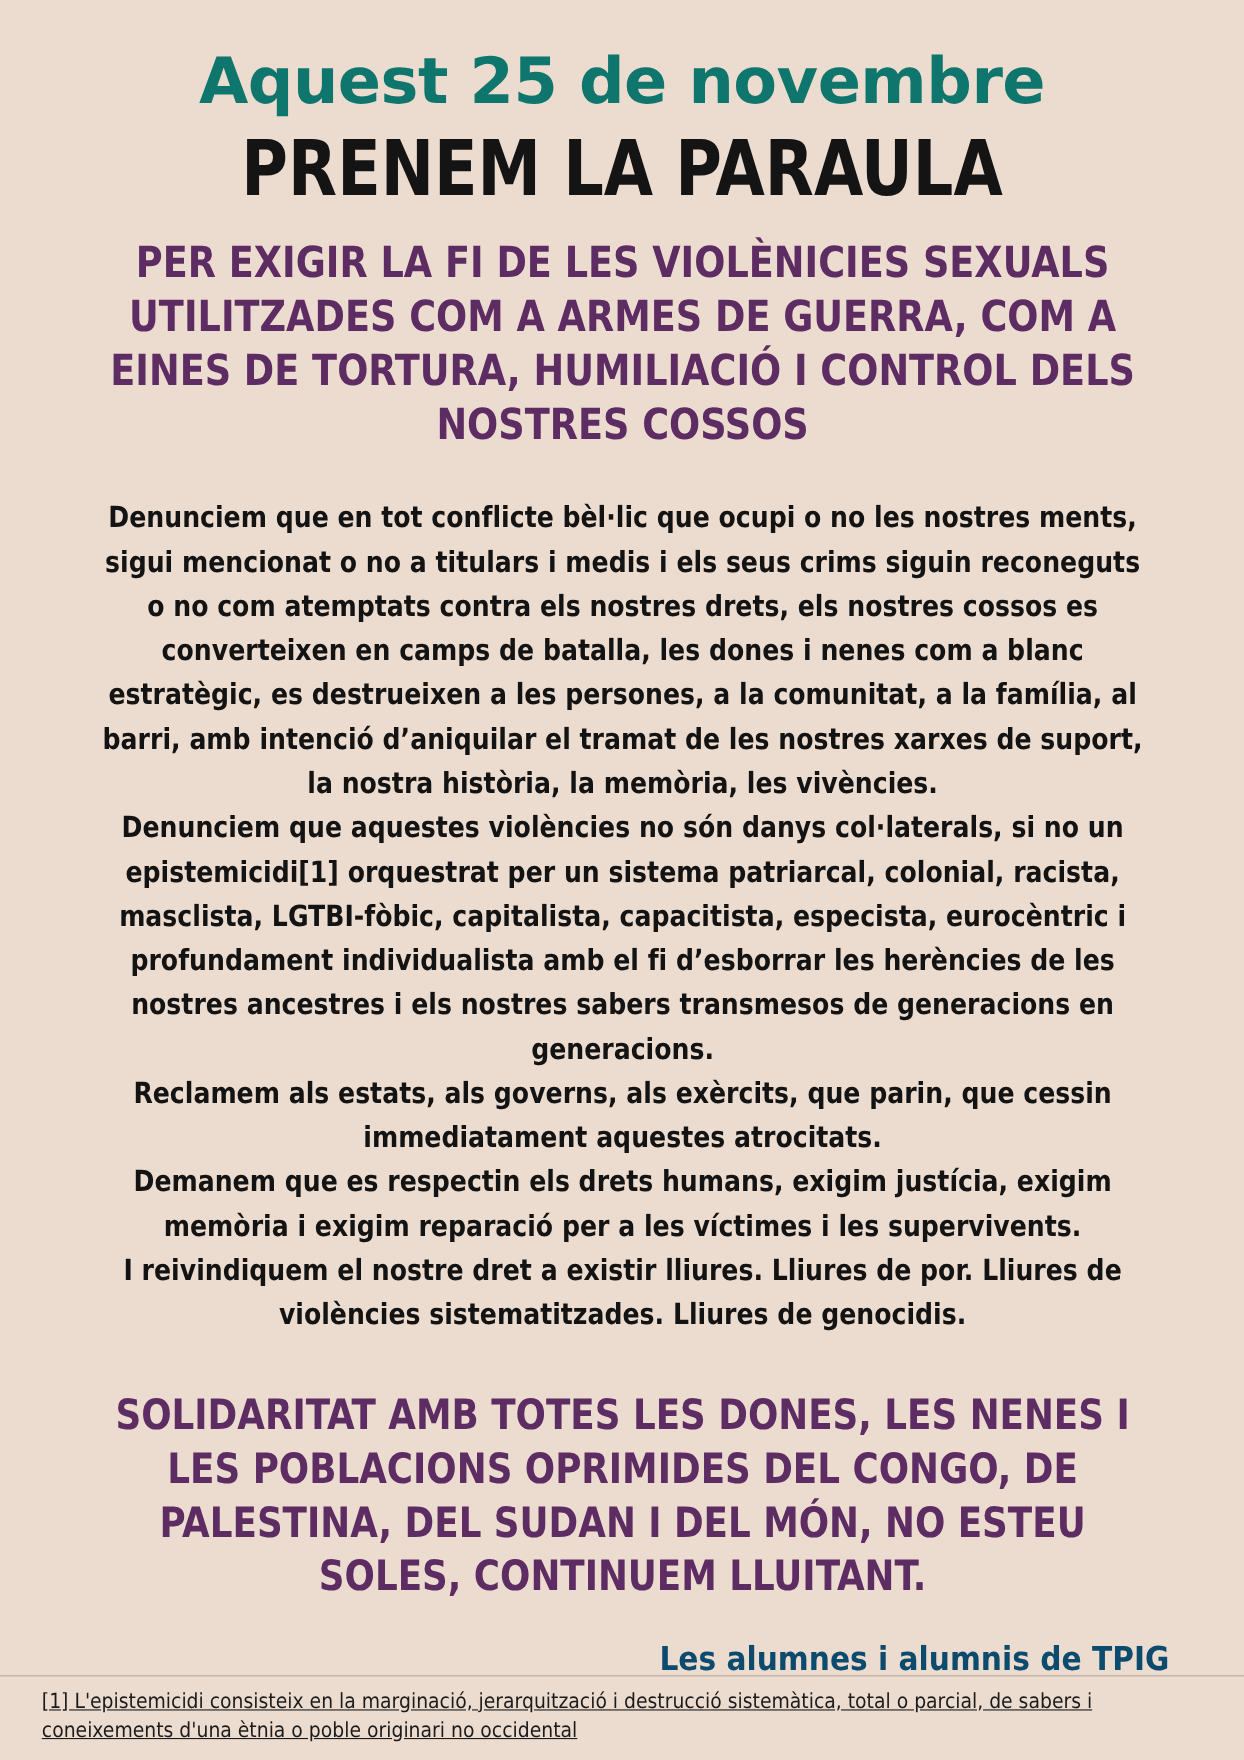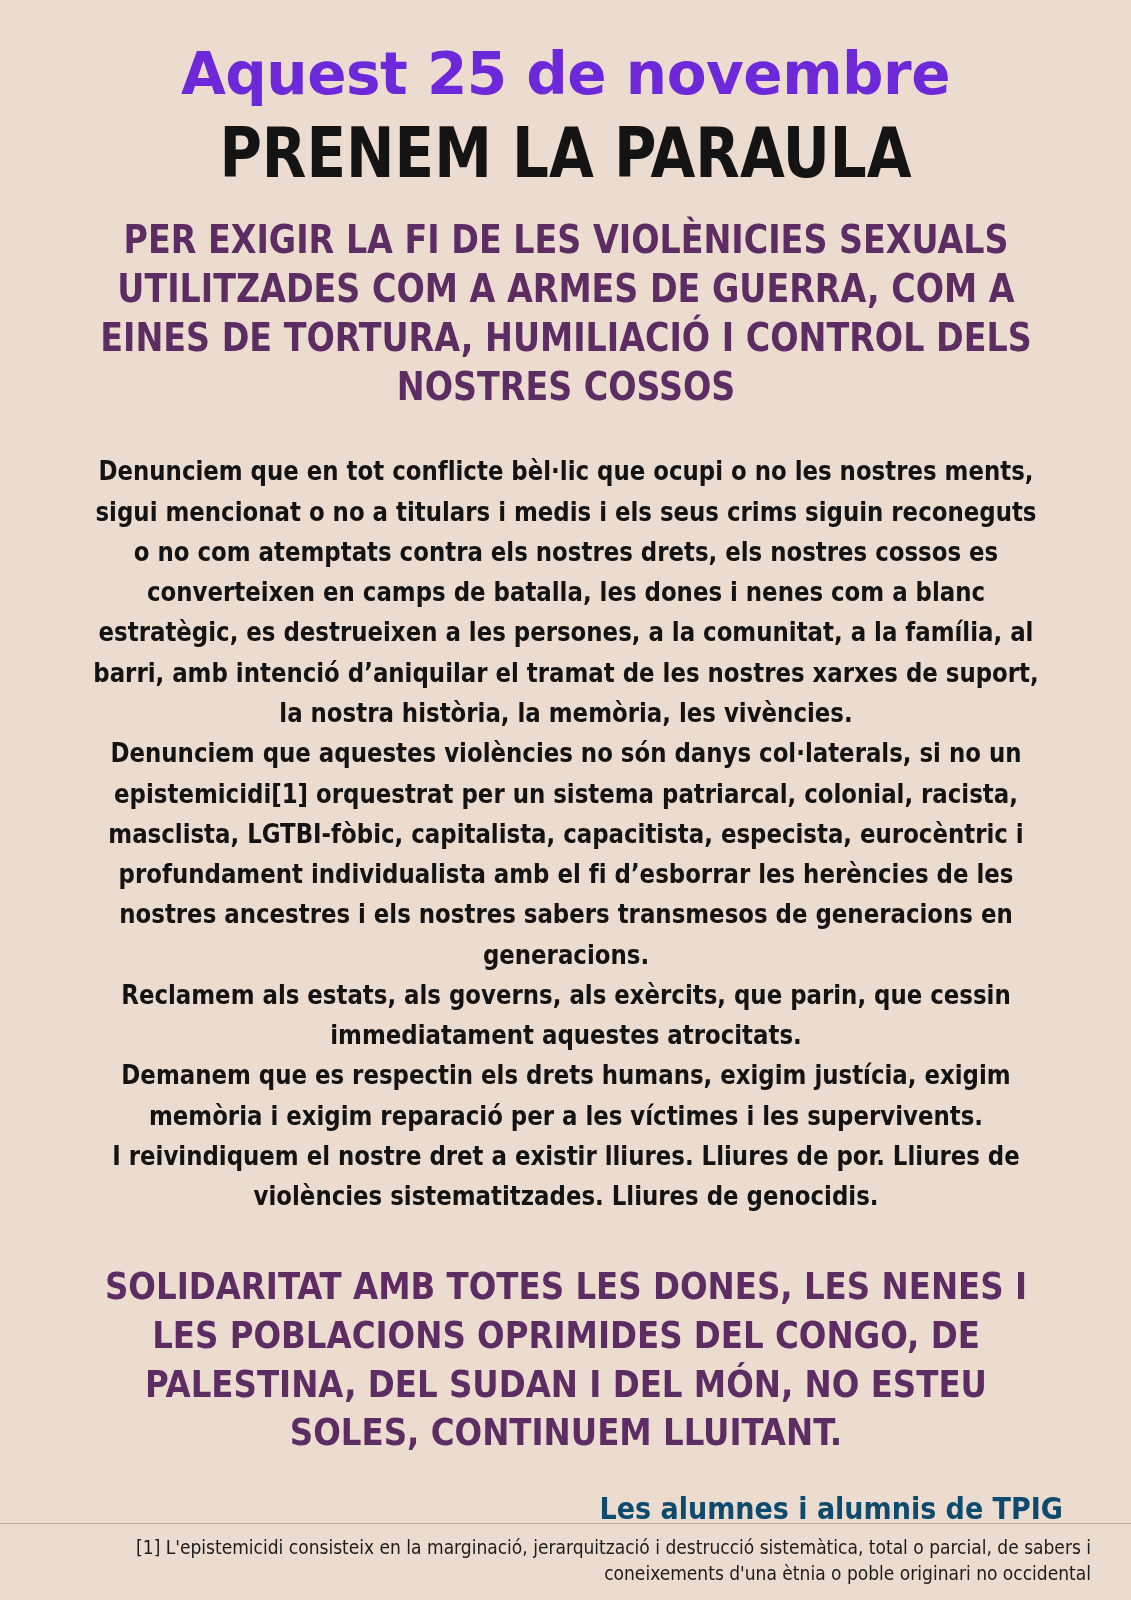--- a/index.html
+++ b/index.html
@@ -21,21 +21,21 @@
     background: #ecdcd0;
     display: flex;
     flex-direction: column;
   }
   .content {
     padding: 0 60px;
     flex: 0 0 auto;
   }
   .title-line-1 {
     text-align: center;
-    color: #6d28d9;
+    color: #0f766e;
     font-family: "DejaVu Sans", sans-serif;
     font-weight: bold;
     font-size: 58px;
     letter-spacing: -0.5px;
     line-height: 1.05;
     margin-top: 44px;
     margin-bottom: 0;
   }
   .title-line-2 {
     text-align: center;
@@ -101,22 +101,23 @@
     position: absolute;
     left: 0;
     right: 0;
     bottom: 0;
     border-top: 1px solid #b9a89b;
     padding: 10px 40px 14px 38px;
     color: #1b1b1b;
     font-family: "DejaVu Sans Condensed", "DejaVu Sans", sans-serif;
     font-size: 19px;
     line-height: 1.38;
-    text-align: right;
+    text-align: left;
     background: #ecdcd0;
+    text-decoration: underline;
   }
 </style>
 </head>
 <body>
 
 <div class="poster">
   <div class="content">
 
     <h1 class="title-line-1">Aquest 25 de novembre</h1>
 

